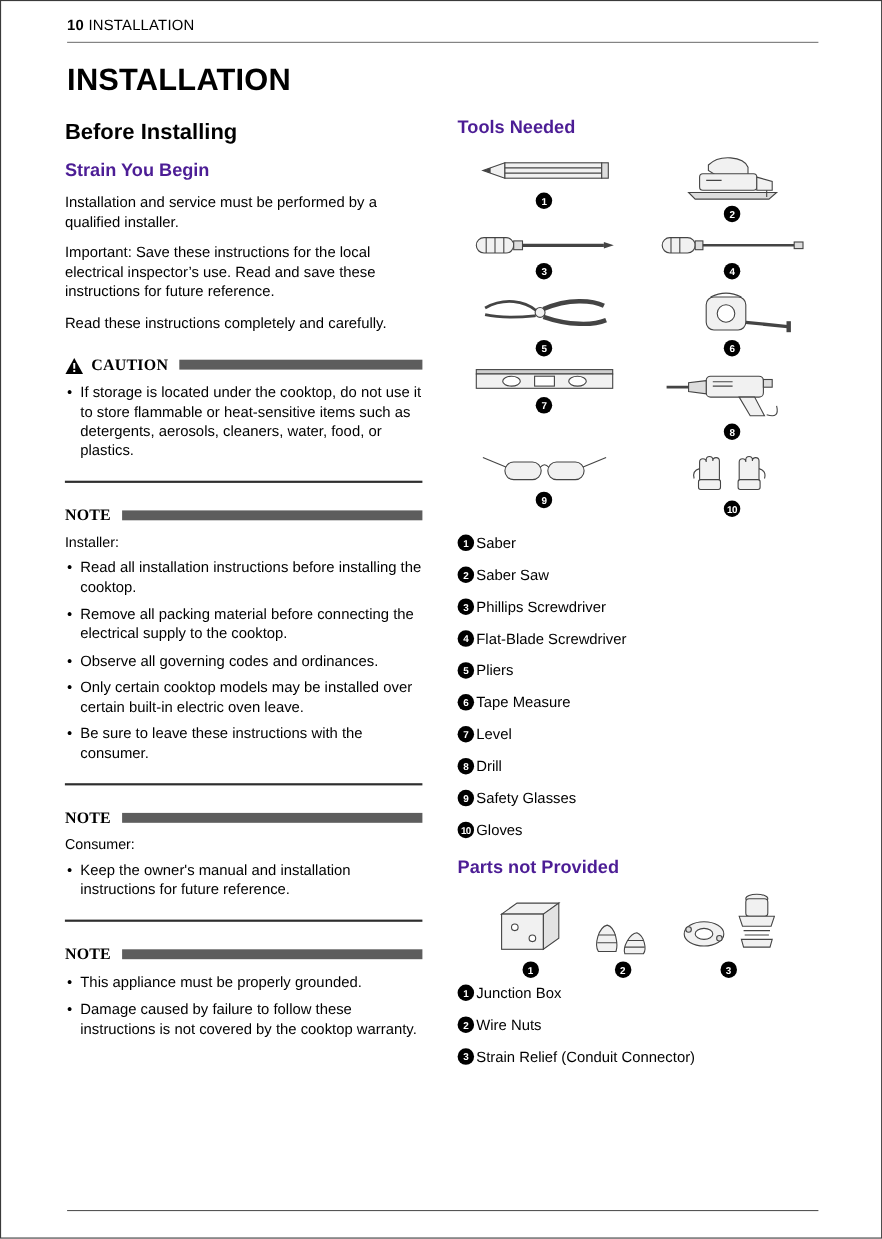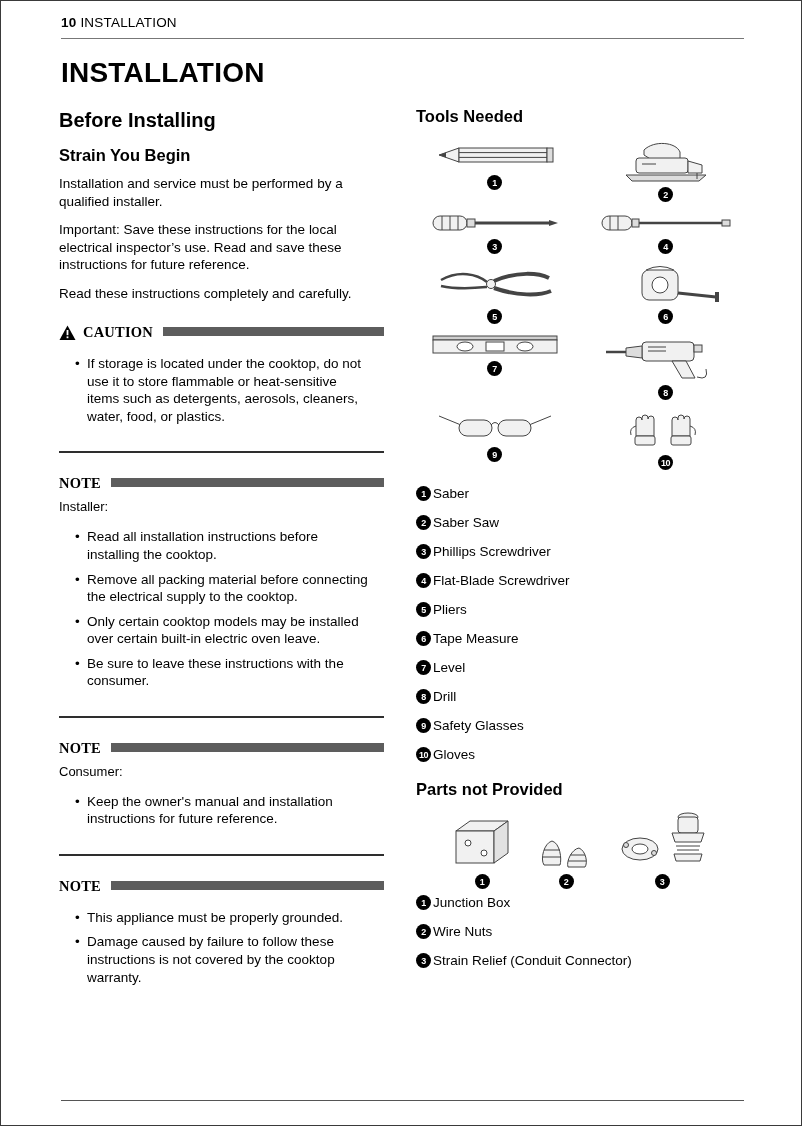--- a/index.html
+++ b/index.html
@@ -15,30 +15,30 @@
   
   .running-head { font-size:13.5px; letter-spacing:0.2px; }
   .running-head .pnum { font-weight:bold; }
   .head-rule { border-bottom:1px solid #777; margin-top:8px; }
   h1.doc-title { font-size:28px; margin:18px 0 14px; letter-spacing:0.2px; }
   
   .cols { display:flex; gap:32px;justify-content:flex-end; }
   .col-left { width:325px; flex:0 0 325px; }
   .col-right { width:328px; flex:0 0 328px; }
   h2.section-title { font-size:20px; margin:6px 0 14px; }
-  h3.gray-head { font-size:16.5px; color:#000000; margin:10px 0 10px; }
+  h3.gray-head { font-size:16.5px; color:#4c1d95; margin:10px 0 10px; }
   p.body-text { font-size:13.5px; line-height:1.3; margin:0 0 11px; }
   
   .callout { border-bottom:2px solid #2e2e2e; padding-bottom:12px; margin:22px 0 8px; }
   .callout-head { display:flex; align-items:center; margin-bottom:7px;font-family:Liberation Serif, serif; }
   .callout-label { font-size:14.5px; font-weight:bold; letter-spacing:0.2px; }
   .head-bar { flex:1; height:9px; background:#5d5d5d; margin-left:10px; margin-top:-2px; }
   .warn-icon { width:17px; height:16px; margin-right:7px; flex:0 0 auto; }
   .intro-line { font-size:13px; margin:2px 0 6px; }
-  ul.bullets { list-style:none; margin:14px; padding:0; }
+  ul.bullets { list-style:none; margin:0; padding:0; }
   ul.bullets li {
     font-size:13.5px; line-height:1.3; position:relative;
     padding-left:14px; margin:7px 0;
   }
   ul.bullets li::before { content:"\2022"; position:absolute; left:2px; top:0; }
   
   .tools-grid {
     display:grid; grid-template-columns:1fr 1fr; column-gap:14px;
     row-gap:8px; justify-items:center; margin:12px 0 16px;
   }
@@ -97,20 +97,21 @@
 
       <div class="callout">
         <div class="callout-head">
           <span class="callout-label">NOTE</span>
           <span class="head-bar"></span>
         </div>
         <div class="intro-line">Installer:</div>
         <ul class="bullets">
           <li>Read all installation instructions before installing the cooktop.</li>
           <li>Remove all packing material before connecting the electrical supply to the cooktop.</li>
+          <li>Observe all governing codes and ordinances.</li>
           <li>Only certain cooktop models may be installed over certain built-in electric oven leave.</li>
           <li>Be sure to leave these instructions with the consumer.</li>
         </ul>
       </div>
 
       <div class="callout">
         <div class="callout-head">
           <span class="callout-label">NOTE</span>
           <span class="head-bar"></span>
         </div>

